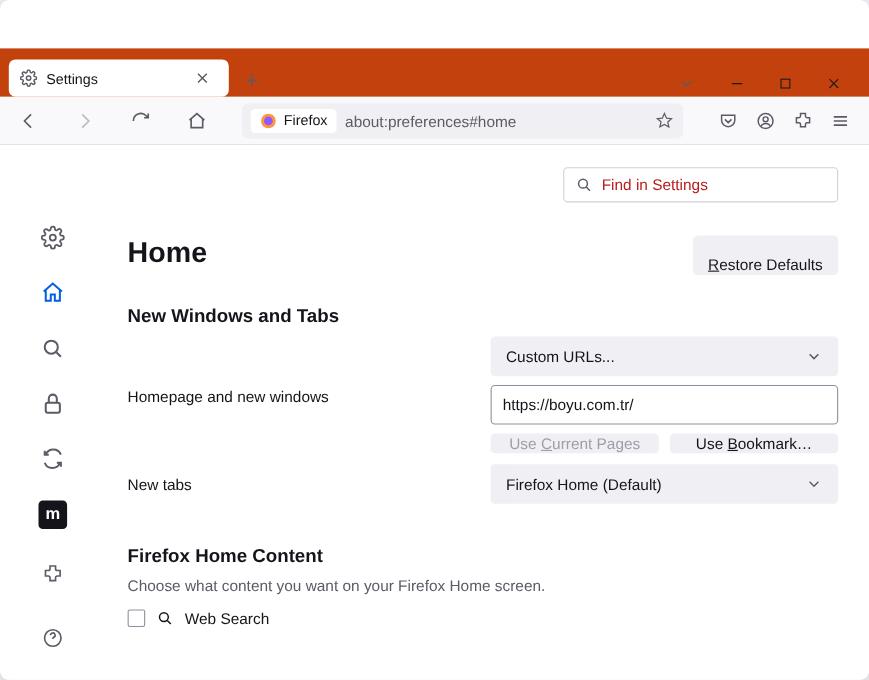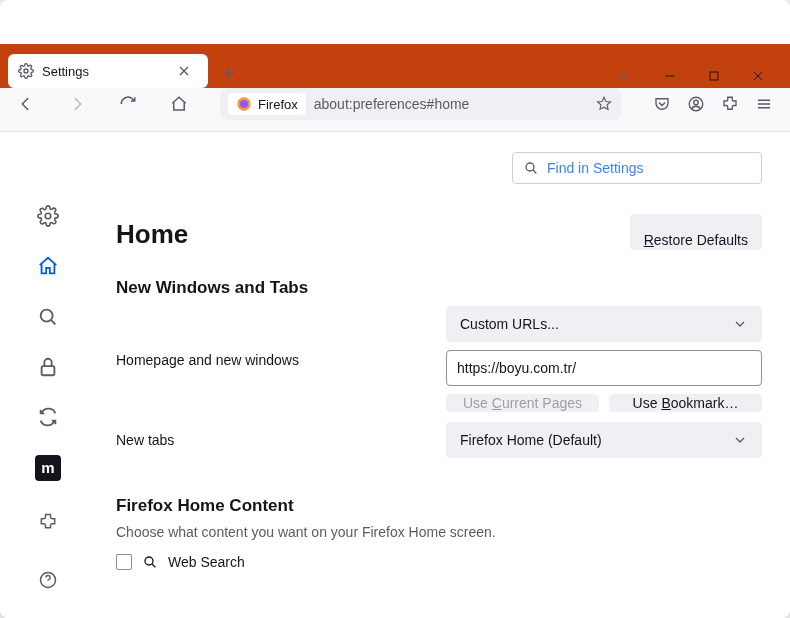--- a/index.html
+++ b/index.html
@@ -64,20 +64,21 @@
       color: #1b1b1b;
     }
     .window-controls span { cursor: pointer; padding: 4px; }
     .tab-chevron { margin-right: 20px; cursor: pointer; padding: 4px 6px; color: #5b5b66;}
     
     .toolbar {
       height: 44px;
       background: #f9f9fb;
       border-bottom: 1px solid #e0e0e6;
       display: flex;
+      align-items: center;
       padding: 0 10px;
       gap: 19px;
     }
     .toolbar .icon-btn {
       width: 32px; height: 32px;
       display: flex; align-items: center; justify-content: center;
       border-radius: 4px;
       color: #5b5b66;
       cursor: pointer;
     }
@@ -147,24 +148,24 @@
       position: relative;
     }
     .search-row {
       display: flex; justify-content: flex-end; margin-bottom: 30px;
     }
     .search-box {
       width: 250px; height: 32px;
       border: 1px solid #cfcfd8;
       border-radius: 4px;
       display: flex; align-items: center; gap: 8px;
-      padding: 12px 10px; color: #3b82f6; font-size: 14px;
+      padding: 12px 10px; color: #b91c1c; font-size: 14px;
     }
     .heading-row {
-      display: flex; align-items:flex-end; justify-content: space-between;
+      display: flex; align-items:flex-start; justify-content: space-between;
       margin-bottom: 28px;
     }
     .h1 { font-size: 26px; font-weight: 700; color: #15141a; }
     .restore-btn {
       background: #f0f0f4; border: none; height: 32px;
       padding: 18px 14px; border-radius: 4px; font-size: 14px; color: #15141a;
       cursor: pointer;
     }
     .restore-btn .ul { text-decoration: underline; }
     .h2 { font-size: 17px; font-weight: 600; color: #15141a; margin-bottom: 8px; }

